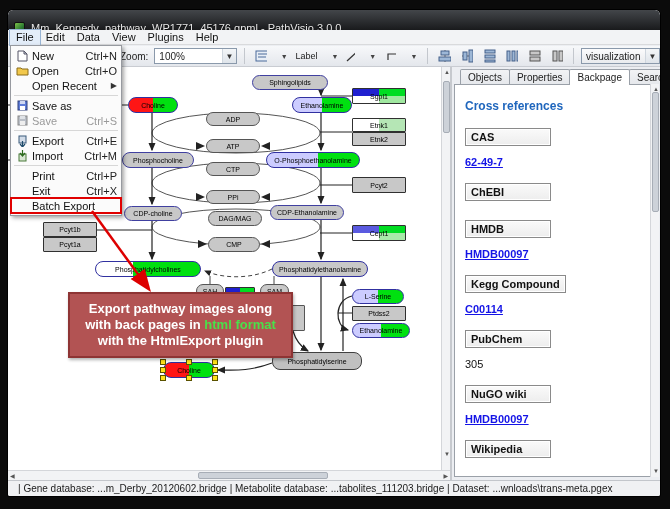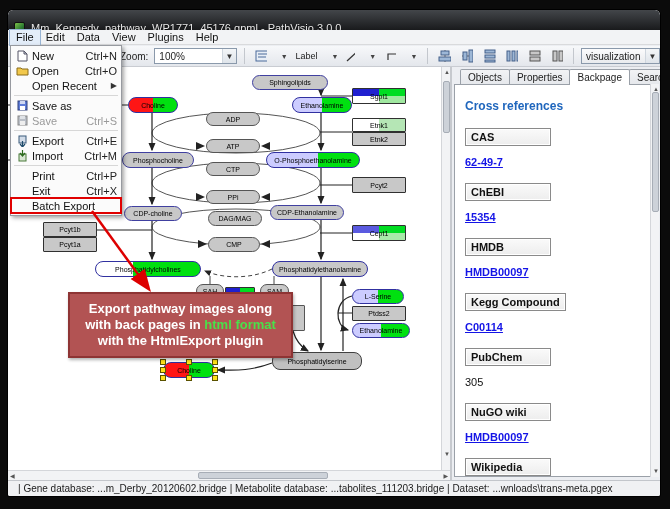--- a/index.html
+++ b/index.html
@@ -340,21 +340,21 @@
     <div class="tabs">
         <div class="tab">Objects</div>
         <div class="tab">Properties</div>
         <div class="tab active">Backpage</div>
         <div class="tab">Search</div>
       </div>
     <div class="panel-content">
       <div class="xref-title">Cross references</div>
       <div>
           <div class="xref-section"><div class="xref-header">CAS</div><div class="xref-value"><a href="#">62-49-7</a></div></div>
-          <div class="xref-section"><div class="xref-header">ChEBI</div><div class="xref-value"><a href="#">15354</a></div></div>
+          <div class="xref-section"><div class="xref-header">ChEBI</div></div>
           <div class="xref-section"><div class="xref-header">HMDB</div><div class="xref-value"><a href="#">HMDB00097</a></div></div>
           <div class="xref-section"><div class="xref-header">Kegg Compound</div><div class="xref-value"><a href="#">C00114</a></div></div>
           <div class="xref-section"><div class="xref-header">PubChem</div><div class="xref-value"><span>305</span></div></div>
           <div class="xref-section"><div class="xref-header">NuGO wiki</div><div class="xref-value"><a href="#">HMDB00097</a></div></div>
           <div class="xref-section"><div class="xref-header">Wikipedia</div></div>
         </div>
 
     </div>
     <div class="panel-scroll">
       <span class="scroll-arrow" style="top:1px;left:2px">▲</span>

